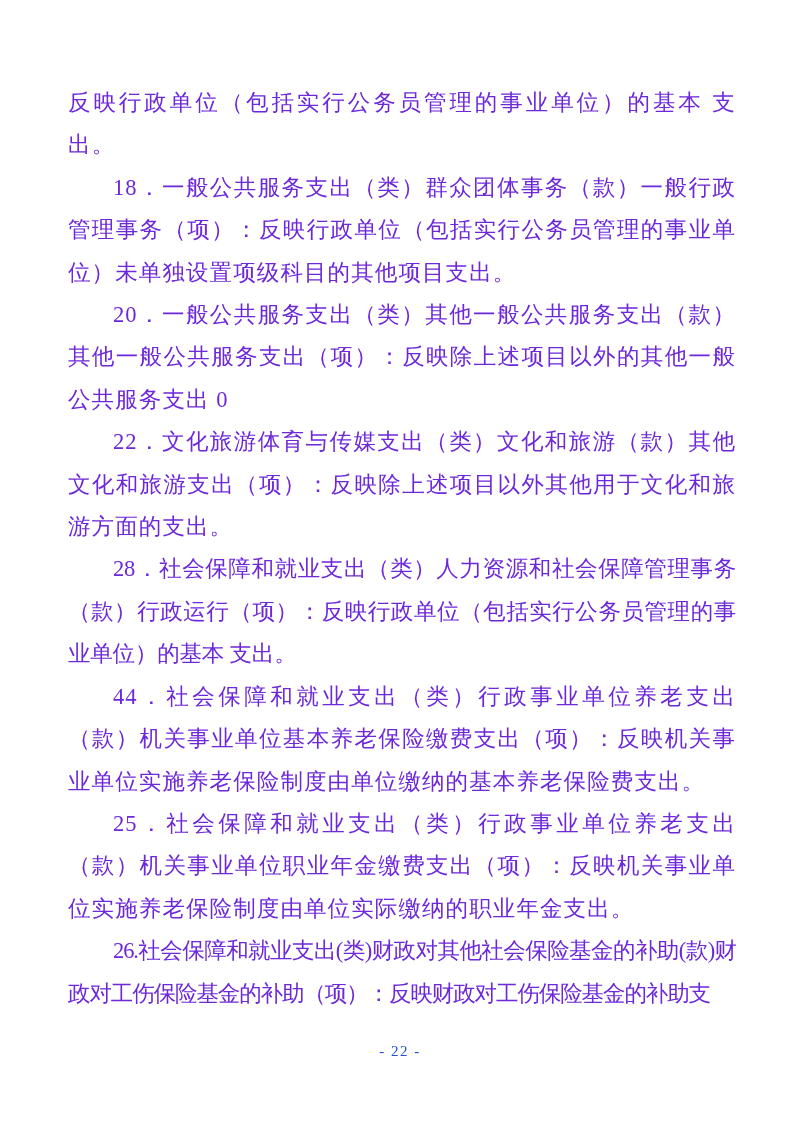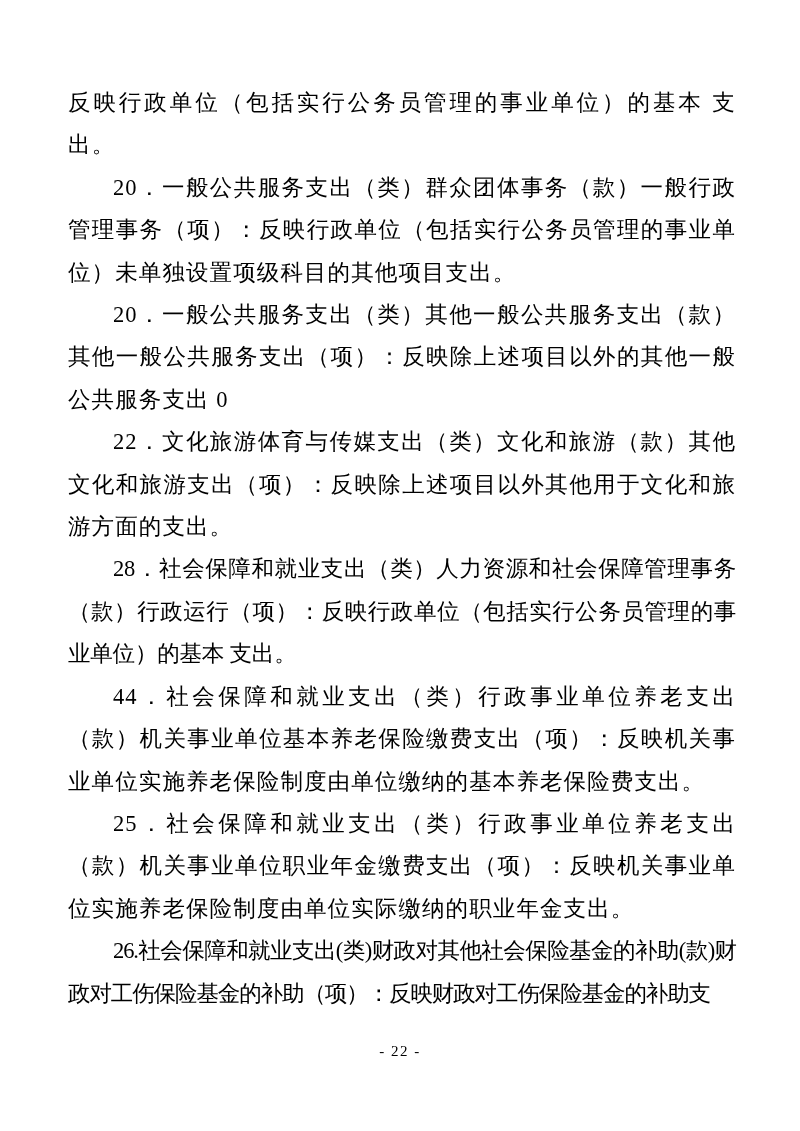--- a/index.html
+++ b/index.html
@@ -29,21 +29,21 @@
     width: 668px;
   }
   .para {
     margin: 0 0 0 0;
     font-size: 22.5px;
     line-height: 42.4px;
     text-align: justify;
     text-justify: inter-ideograph;
     text-indent: 2em;
     letter-spacing: 0.6px;
-    color: #000000;
+    color: #6d28d9;
     word-break: break-all;
   }
   
   .para.cont {
     text-indent: 0;
     letter-spacing: 1.2px;
   }
   
   .para.loose {
     letter-spacing: 1.1px;
@@ -59,34 +59,34 @@
     margin-top: 0px;
   }
   .page-footer {
     position: absolute;
     left: 0;
     right: 0;
     top: 1043px;
     text-align: center;
     font-size: 15px;
     letter-spacing: 1.5px;
-    color: #000000;
+    color: #1d4ed8;
     font-family: "Liberation Serif", "DejaVu Serif", serif;
   }
 </style>
 </head>
 <body>
 
 <div class="page">
 
   <div class="page-body">
 
     <p class="para cont">反映行政单位（包括实行公务员管理的事业单位）的基本 支出。</p>
 
-    <p class="para loose">20．一般公共服务支出（类）群众团体事务（款）一般行政管理事务（项）：反映行政单位（包括实行公务员管理的事业单位）未单独设置项级科目的其他项目支出。</p>
+    <p class="para loose">18．一般公共服务支出（类）群众团体事务（款）一般行政管理事务（项）：反映行政单位（包括实行公务员管理的事业单位）未单独设置项级科目的其他项目支出。</p>
 
     <p class="para loose">20．一般公共服务支出（类）其他一般公共服务支出（款）其他一般公共服务支出（项）：反映除上述项目以外的其他一般公共服务支出 0</p>
 
 
     <p class="para loose">22．文化旅游体育与传媒支出（类）文化和旅游（款）其他文化和旅游支出（项）：反映除上述项目以外其他用于文化和旅游方面的支出。</p>
 
     <p class="para tight">28．社会保障和就业支出（类）人力资源和社会保障管理事务（款）行政运行（项）：反映行政单位（包括实行公务员管理的事业单位）的基本 支出。</p>
 
     <p class="para loose">44．社会保障和就业支出（类）行政事业单位养老支出（款）机关事业单位基本养老保险缴费支出（项）：反映机关事业单位实施养老保险制度由单位缴纳的基本养老保险费支出。</p>
 

